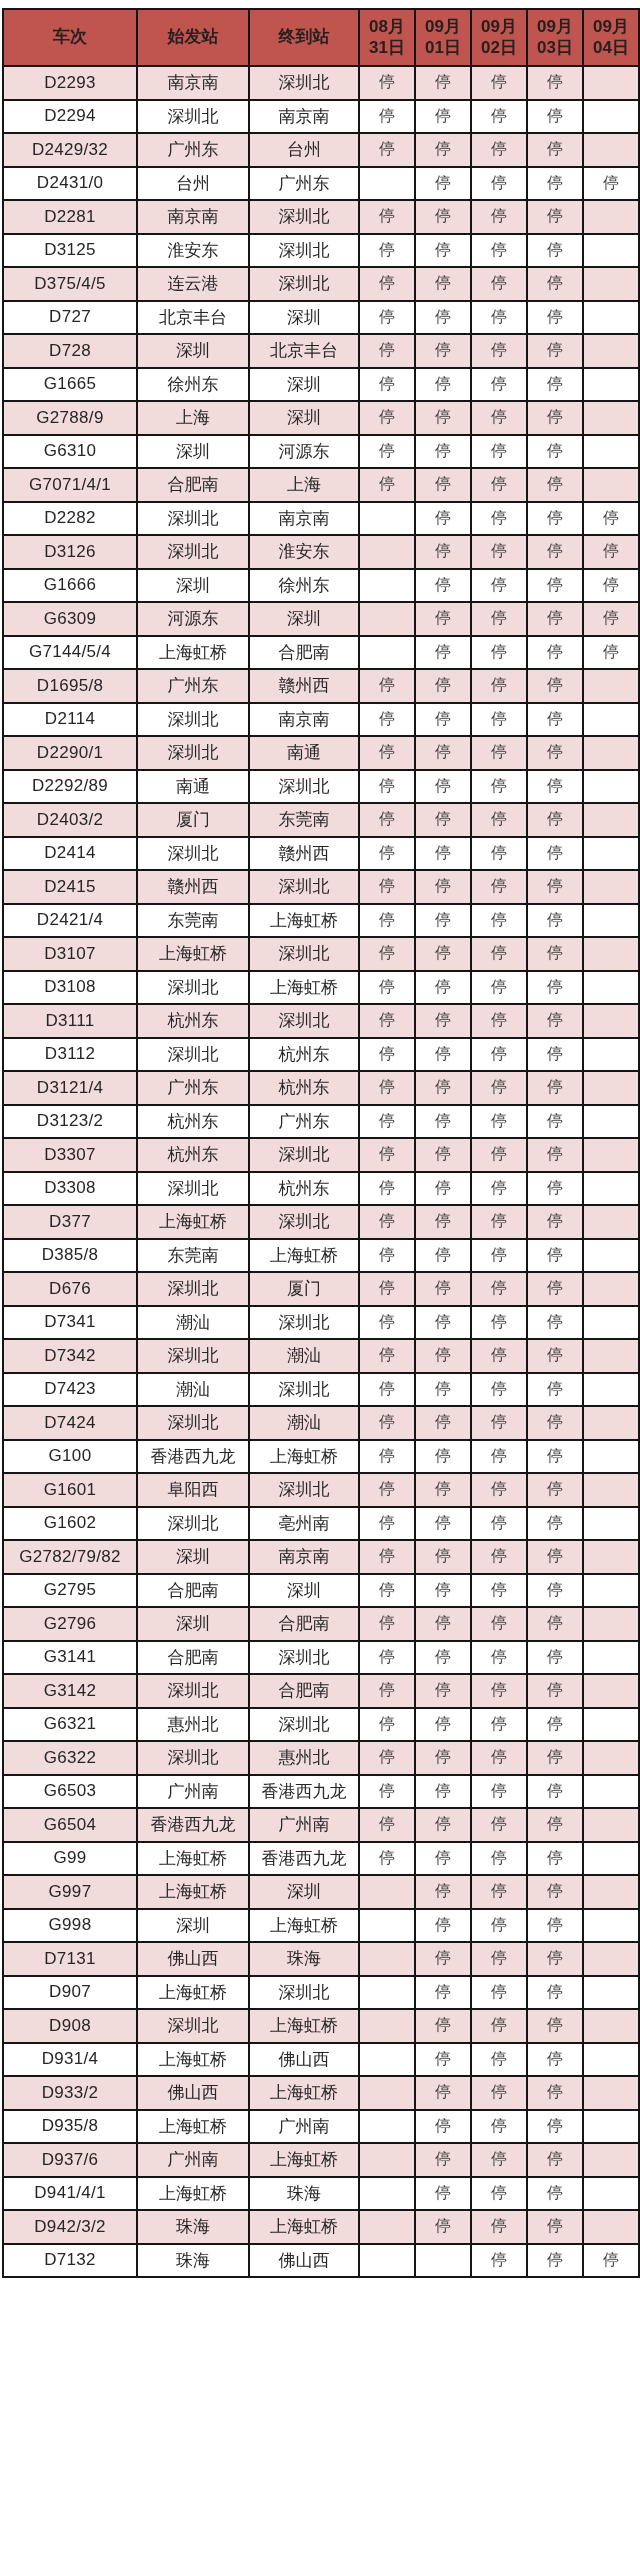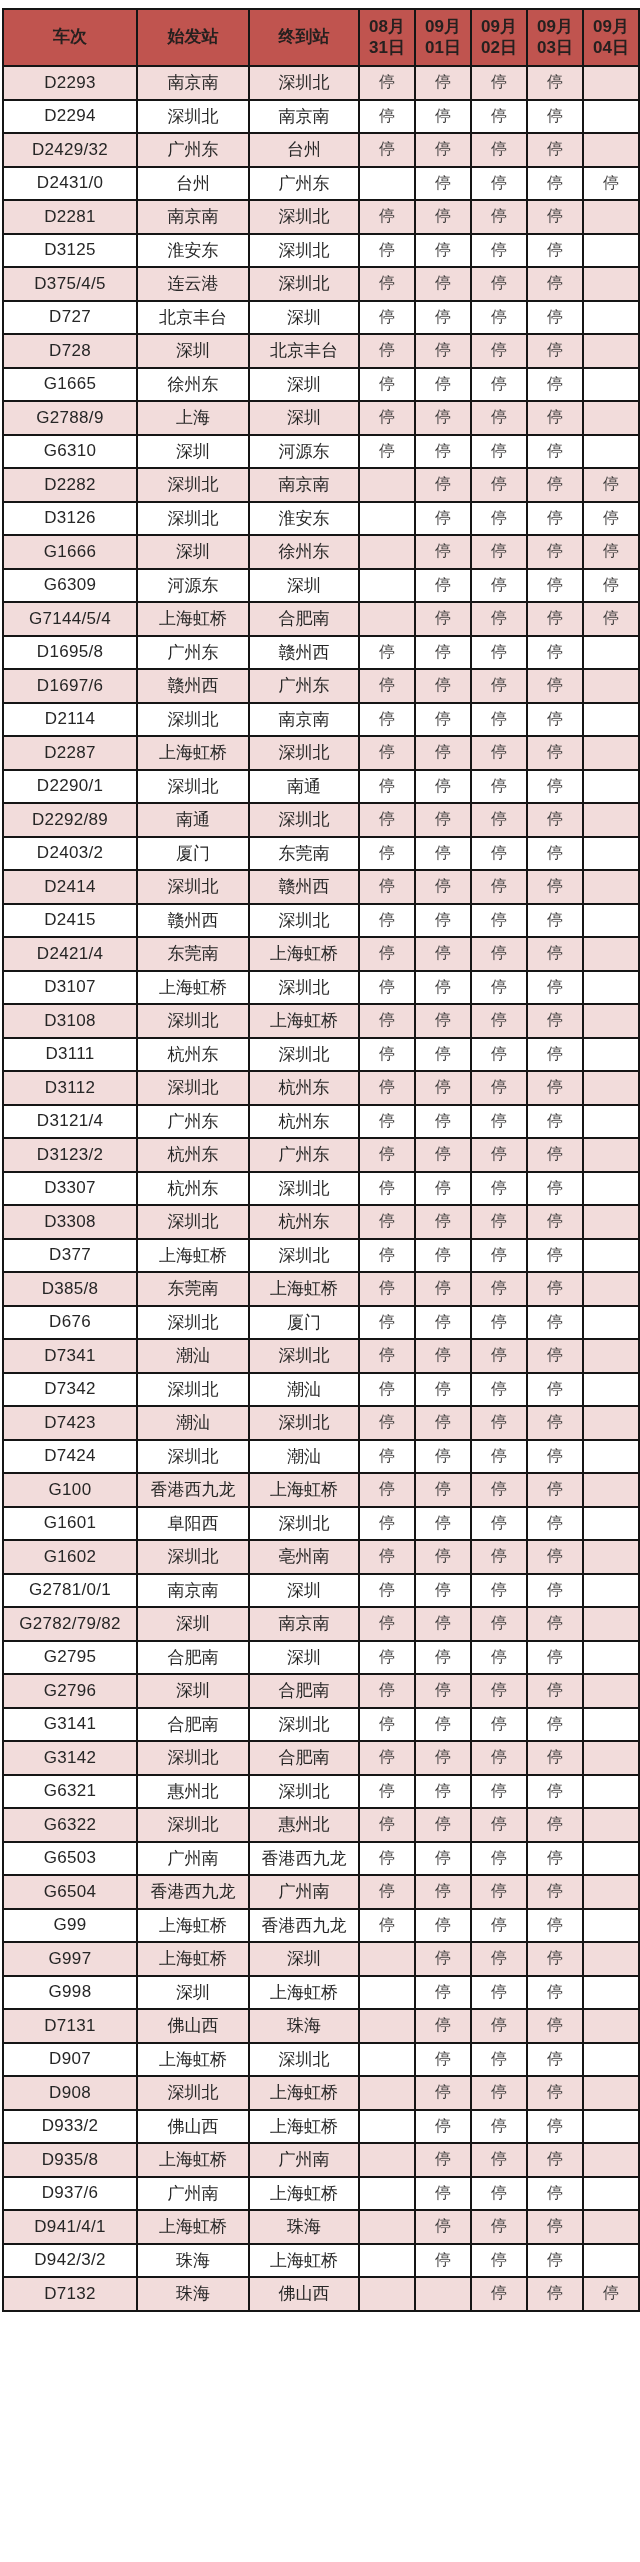--- a/index.html
+++ b/index.html
@@ -202,20 +202,30 @@
           <td class="train-cell">G6310</td>
           <td class="station-cell">深圳</td>
           <td class="station-cell">河源东</td>
           <td class="status-cell">停</td>
           <td class="status-cell">停</td>
           <td class="status-cell">停</td>
           <td class="status-cell">停</td>
           <td class="status-cell"></td>
         </tr>
         <tr>
+          <td class="train-cell">G7071/4/1</td>
+          <td class="station-cell">合肥南</td>
+          <td class="station-cell">上海</td>
+          <td class="status-cell">停</td>
+          <td class="status-cell">停</td>
+          <td class="status-cell">停</td>
+          <td class="status-cell">停</td>
+          <td class="status-cell"></td>
+        </tr>
+        <tr>
           <td class="train-cell">D2282</td>
           <td class="station-cell">深圳北</td>
           <td class="station-cell">南京南</td>
           <td class="status-cell"></td>
           <td class="status-cell">停</td>
           <td class="status-cell">停</td>
           <td class="status-cell">停</td>
           <td class="status-cell">停</td>
         </tr>
         <tr>
@@ -262,43 +272,23 @@
           <td class="train-cell">D1695/8</td>
           <td class="station-cell">广州东</td>
           <td class="station-cell">赣州西</td>
           <td class="status-cell">停</td>
           <td class="status-cell">停</td>
           <td class="status-cell">停</td>
           <td class="status-cell">停</td>
           <td class="status-cell"></td>
         </tr>
         <tr>
-          <td class="train-cell">D1697/6</td>
-          <td class="station-cell">赣州西</td>
-          <td class="station-cell">广州东</td>
-          <td class="status-cell">停</td>
-          <td class="status-cell">停</td>
-          <td class="status-cell">停</td>
-          <td class="status-cell">停</td>
-          <td class="status-cell"></td>
-        </tr>
-        <tr>
           <td class="train-cell">D2114</td>
           <td class="station-cell">深圳北</td>
           <td class="station-cell">南京南</td>
-          <td class="status-cell">停</td>
-          <td class="status-cell">停</td>
-          <td class="status-cell">停</td>
-          <td class="status-cell">停</td>
-          <td class="status-cell"></td>
-        </tr>
-        <tr>
-          <td class="train-cell">D2287</td>
-          <td class="station-cell">上海虹桥</td>
-          <td class="station-cell">深圳北</td>
           <td class="status-cell">停</td>
           <td class="status-cell">停</td>
           <td class="status-cell">停</td>
           <td class="status-cell">停</td>
           <td class="status-cell"></td>
         </tr>
         <tr>
           <td class="train-cell">D2290/1</td>
           <td class="station-cell">深圳北</td>
           <td class="station-cell">南通</td>
@@ -532,30 +522,20 @@
           <td class="train-cell">G1602</td>
           <td class="station-cell">深圳北</td>
           <td class="station-cell">亳州南</td>
           <td class="status-cell">停</td>
           <td class="status-cell">停</td>
           <td class="status-cell">停</td>
           <td class="status-cell">停</td>
           <td class="status-cell"></td>
         </tr>
         <tr>
-          <td class="train-cell">G2781/0/1</td>
-          <td class="station-cell">南京南</td>
-          <td class="station-cell">深圳</td>
-          <td class="status-cell">停</td>
-          <td class="status-cell">停</td>
-          <td class="status-cell">停</td>
-          <td class="status-cell">停</td>
-          <td class="status-cell"></td>
-        </tr>
-        <tr>
           <td class="train-cell">G2782/79/82</td>
           <td class="station-cell">深圳</td>
           <td class="station-cell">南京南</td>
           <td class="status-cell">停</td>
           <td class="status-cell">停</td>
           <td class="status-cell">停</td>
           <td class="status-cell">停</td>
           <td class="status-cell"></td>
         </tr>
         <tr>
@@ -685,20 +665,30 @@
           <td class="status-cell"></td>
           <td class="status-cell">停</td>
           <td class="status-cell">停</td>
           <td class="status-cell">停</td>
           <td class="status-cell"></td>
         </tr>
         <tr>
           <td class="train-cell">D908</td>
           <td class="station-cell">深圳北</td>
           <td class="station-cell">上海虹桥</td>
+          <td class="status-cell"></td>
+          <td class="status-cell">停</td>
+          <td class="status-cell">停</td>
+          <td class="status-cell">停</td>
+          <td class="status-cell"></td>
+        </tr>
+        <tr>
+          <td class="train-cell">D931/4</td>
+          <td class="station-cell">上海虹桥</td>
+          <td class="station-cell">佛山西</td>
           <td class="status-cell"></td>
           <td class="status-cell">停</td>
           <td class="status-cell">停</td>
           <td class="status-cell">停</td>
           <td class="status-cell"></td>
         </tr>
         <tr>
           <td class="train-cell">D933/2</td>
           <td class="station-cell">佛山西</td>
           <td class="station-cell">上海虹桥</td>

